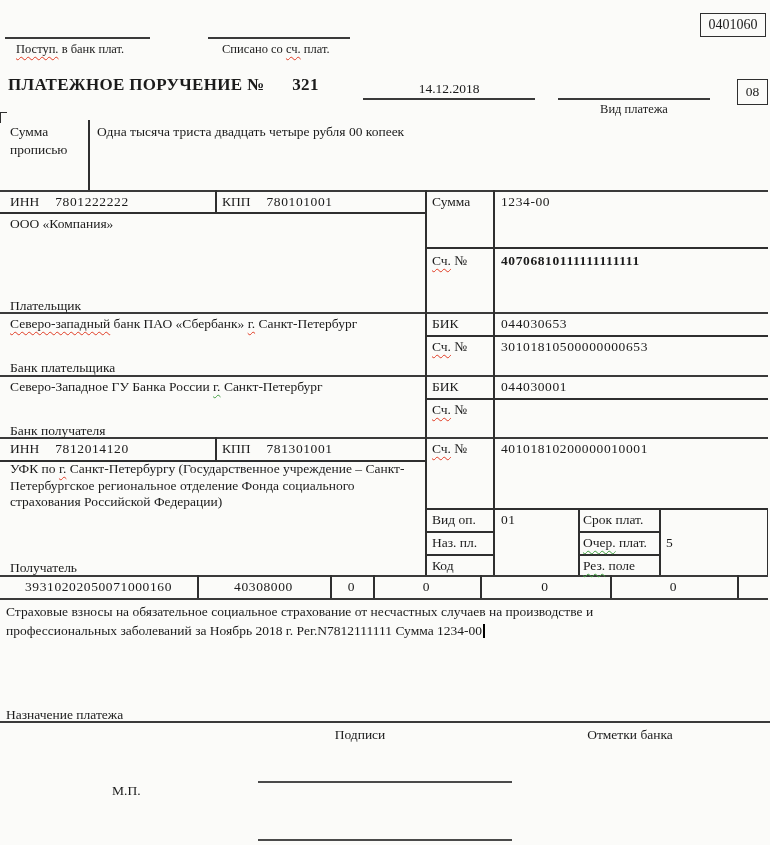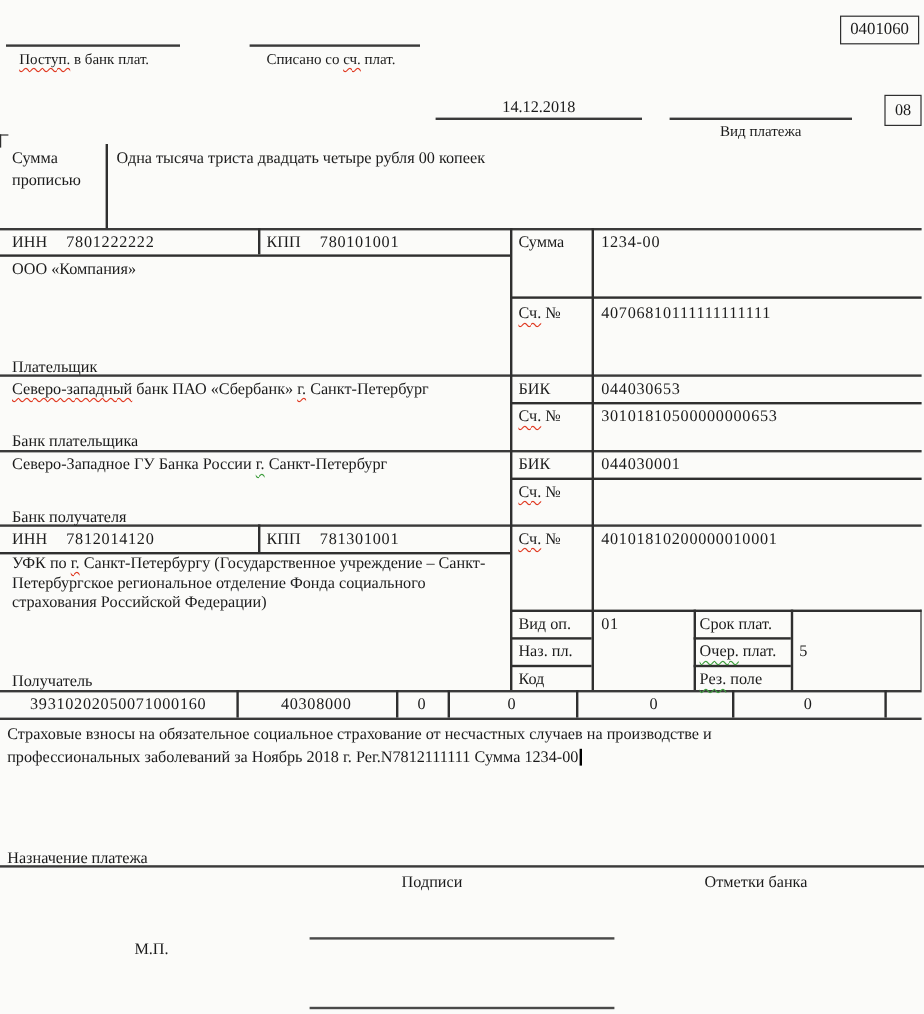--- a/index.html
+++ b/index.html
@@ -28,20 +28,24 @@
 
   <div class="box" style="left:700px;top:13px;width:64px;height:22px;font-size:14px;">
     <span>0401060</span>
   </div>
 
   <div class="hl bold" style="left:5px;top:37px;width:145px;"></div>
   <div class="lbl small" style="left:16px;top:41px;"><span class="sq-red">Поступ.</span><span> в банк плат.</span></div>
   <div class="hl bold" style="left:208px;top:37px;width:142px;"></div>
   <div class="lbl small" style="left:222px;top:41px;"><span>Списано со </span><span class="sq-red">сч.</span><span> плат.</span></div>
 
+  <div class="lbl title" style="left:8px;top:76px;">
+    <span>ПЛАТЕЖНОЕ ПОРУЧЕНИЕ №</span>
+    <span>321</span>
+  </div>
 
   <div class="lbl center" style="left:363px;top:80px;width:172px;">14.12.2018</div>
   <div class="hl bold" style="left:363px;top:98px;width:172px;"></div>
   <div class="hl bold" style="left:558px;top:98px;width:152px;"></div>
   <div class="lbl center small" style="left:558px;top:101px;width:152px;">Вид платежа</div>
   <div class="box" style="left:737px;top:79px;width:29px;height:24px;border-width:1.6px;">
     <span>08</span>
   </div>
 
   <div class="corner"></div>
@@ -85,21 +89,21 @@
     <span>ИНН</span><span class="gap num">7801222222</span>
   </div>
   <div class="lbl" style="left:222px;top:193px;">
     <span>КПП</span><span class="gap num">780101001</span>
   </div>
   <div class="lbl" style="left:432px;top:193px;">Сумма</div>
   <div class="lbl num" style="left:501px;top:193px;">1234-00</div>
   <div class="lbl" style="left:10px;top:215px;">ООО «Компания»</div>
 
   <div class="lbl" style="left:432px;top:252px;"><span class="sq-red">Сч.</span><span> №</span></div>
-  <div class="lbl num" style="left:501px;top:252px;">40706810111111111111</div>
+  <div class="lbl num" style="left:501px;top:252px;font-weight:bold;">40706810111111111111</div>
   <div class="lbl" style="left:10px;top:297px;">Плательщик</div>
 
   <div class="lbl" style="left:10px;top:315px;"><span class="sq-red">Северо-западный</span><span> банк ПАО «Сбербанк» </span><span class="sq-red">г.</span><span> Санкт-Петербург</span></div>
   <div class="lbl" style="left:432px;top:315px;">БИК</div>
   <div class="lbl num" style="left:501px;top:315px;">044030653</div>
   <div class="lbl" style="left:432px;top:338px;"><span class="sq-red">Сч.</span><span> №</span></div>
   <div class="lbl num" style="left:501px;top:338px;">30101810500000000653</div>
   <div class="lbl" style="left:10px;top:359px;">Банк плательщика</div>
 
   <div class="lbl" style="left:10px;top:378px;"><span>Северо-Западное ГУ Банка России </span><span class="sq-green">г.</span><span> Санкт-Петербург</span></div>

